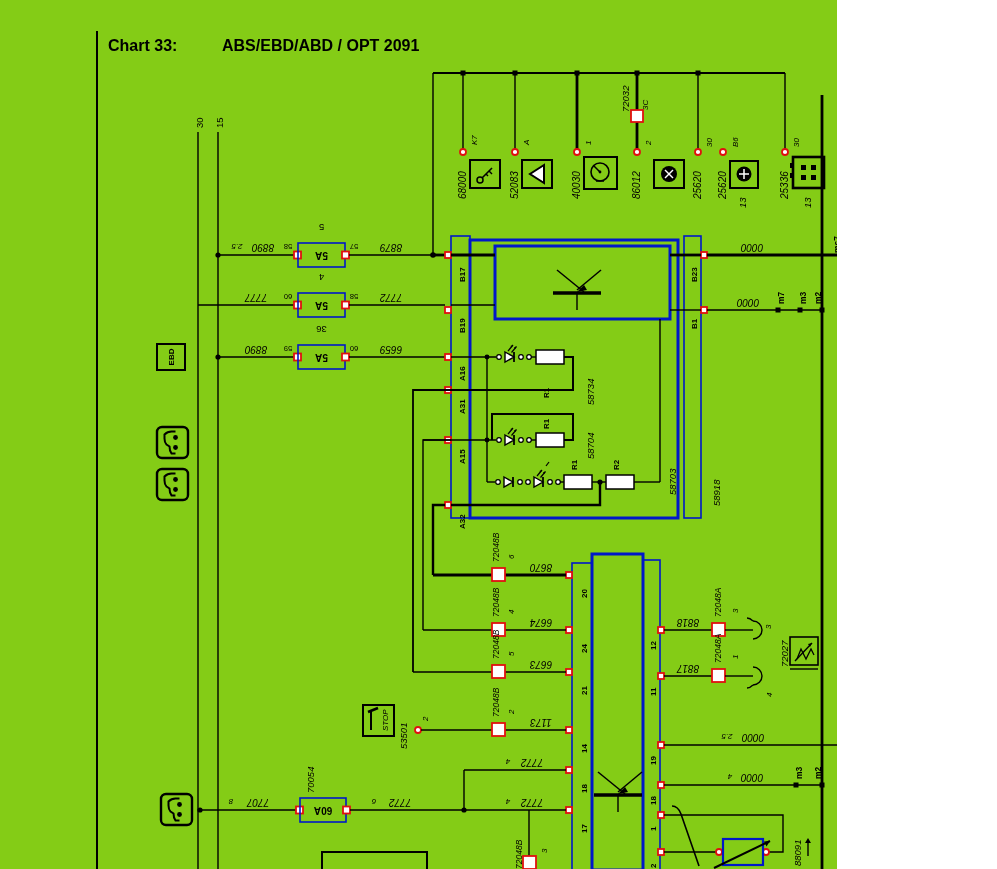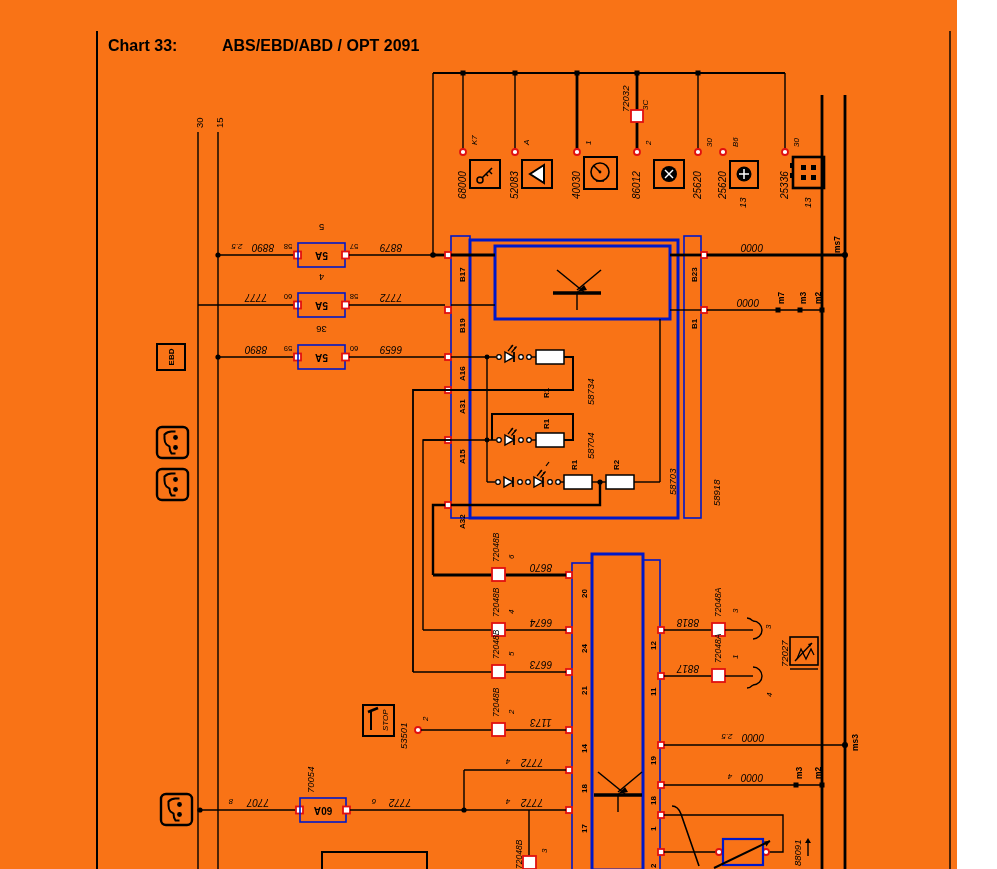--- a/index.html
+++ b/index.html
@@ -1,16 +1,16 @@
 <!DOCTYPE html>
 <html><head>
 <meta charset="utf-8">
 <style>
   html,body{margin:0;padding:0;background:#fff}
-  #stage{position:relative;width:957px;height:869px;background:#f97316;overflow:hidden}
+  #stage{position:relative;width:837px;height:869px;background:#84cc16;overflow:hidden}
   svg{font-family:"Liberation Sans",sans-serif}
   text{fill:#000}
   .ln{stroke:#000;stroke-width:1.4;fill:none}
   .l2{stroke:#000;stroke-width:2;fill:none}
   .lt{stroke:#000;stroke-width:2.8;fill:none}
   .bl{stroke:#0018c8;fill:none}
   .b3{stroke-width:3}
   .b2{stroke-width:2.2}
   .b15{stroke-width:1.6}
   .rd{stroke:#e01010;fill:#fff;stroke-width:1.8}

